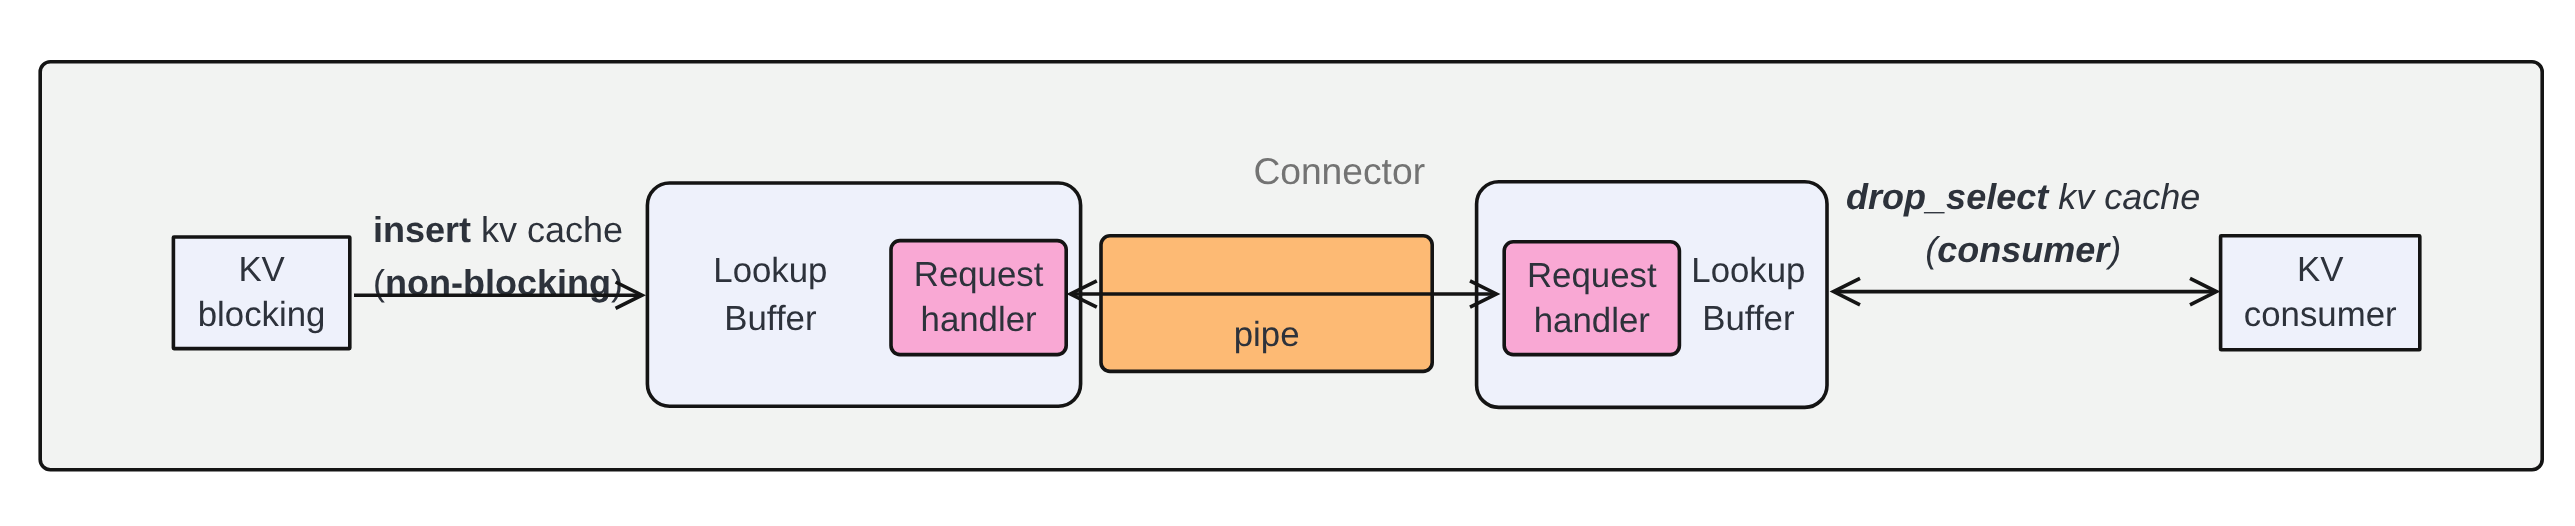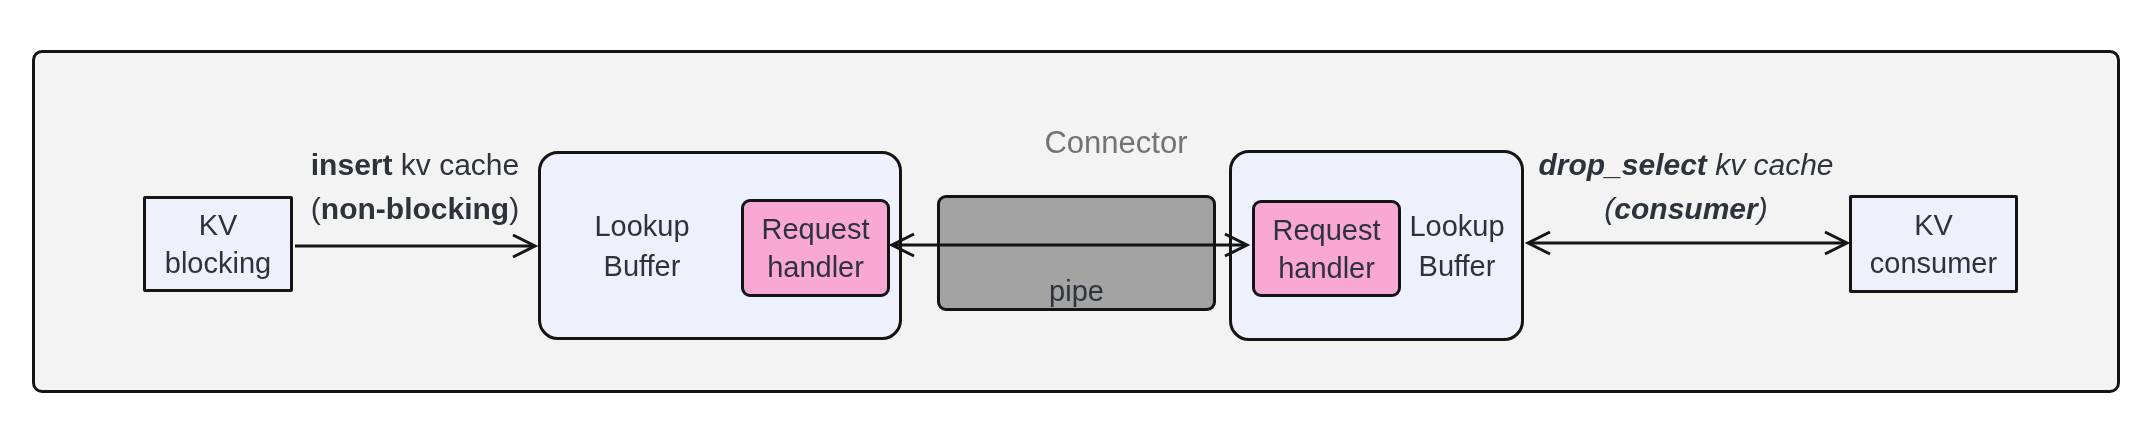--- a/index.html
+++ b/index.html
@@ -87,44 +87,45 @@
     align-items: center;
     justify-content: center;
     font-size: 29px;
     line-height: 38px;
     text-align: center;
   }
   .lookup-left  .request-handler { left: 200px; top: 45px; width: 149px; height: 98px; }
   .lookup-right .request-handler { left: 20px;  top: 47px; width: 149px; height: 97px; }
   .pipe-node {
     position: absolute;
-    left: 937px;
+    left: 916px;
     top: 195px;
     width: 279px;
     height: 116px;
-    background: #a3a3a3;
+    background: #fdba74;
     border: 3px solid #141414;
     border-radius: 9px;
     box-sizing: border-box;
     display: flex;
     align-items: flex-end;
     justify-content: center;
     font-size: 29px;
+    padding-bottom: 12px;
   }
   .edge-label {
     position: absolute;
     top: 143px;
     text-align: center;
     font-size: 30px;
     line-height: 44px;
     color: #2d323b;
     white-space: nowrap;
   }
   .edge-label b { font-weight: bold; }
-  .insert-label { left: 265px;  width: 300px; }
+  .insert-label { left: 265px;  width: 300px; margin-top: 28px; }
   .drop-label   { left: 1516px; width: 340px; font-style: italic; }
   .arrow-layer {
     position: absolute;
     left: 0;
     top: 0;
     width: 2146px;
     height: 438px;
     pointer-events: none;
     z-index: 5;
   }

